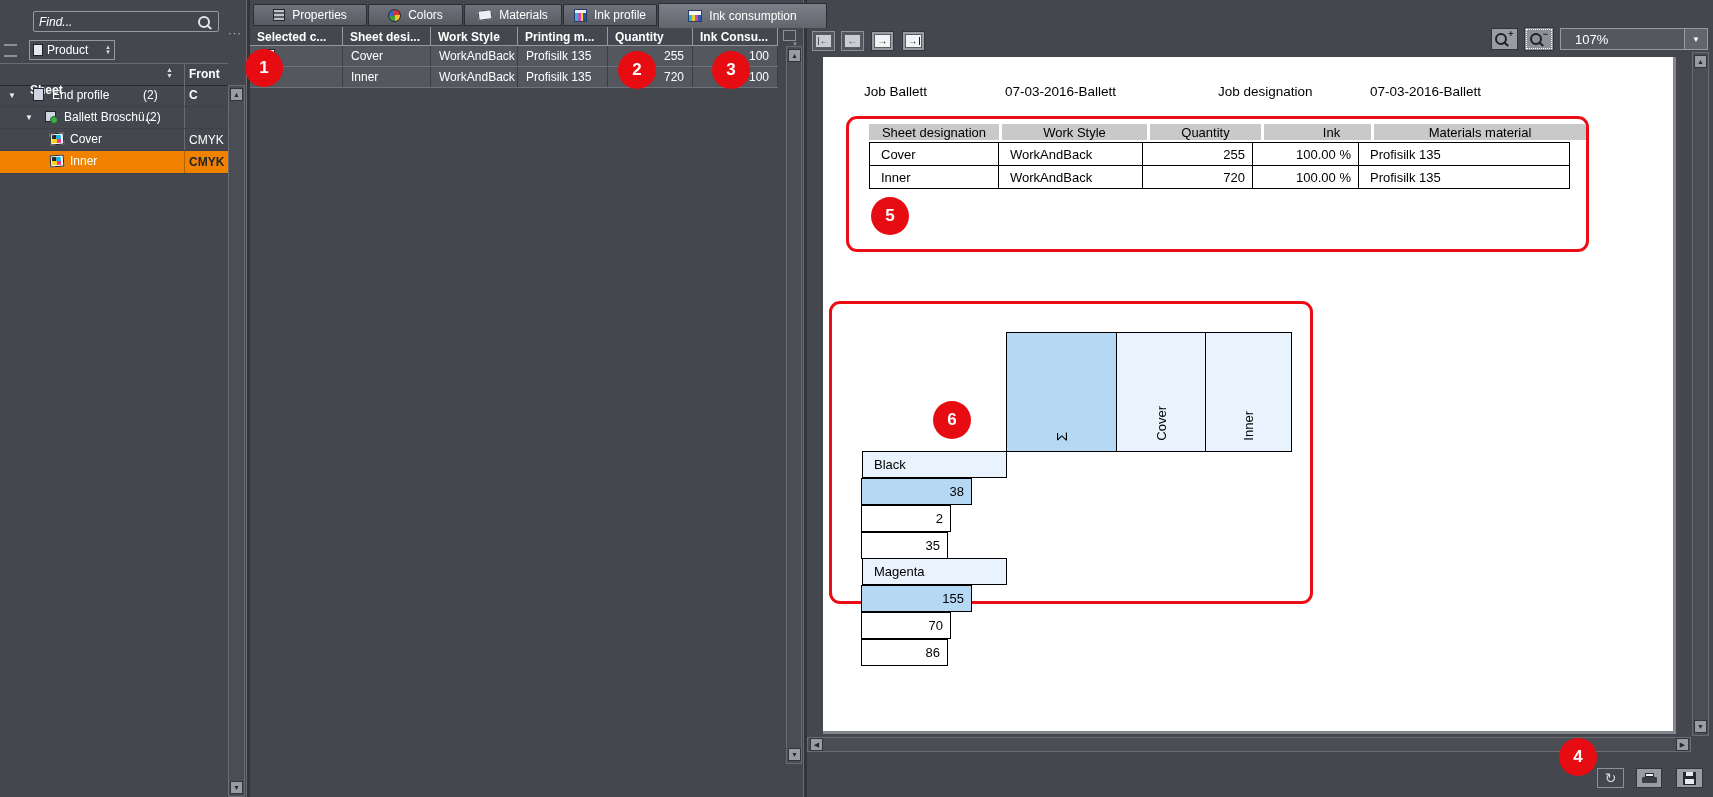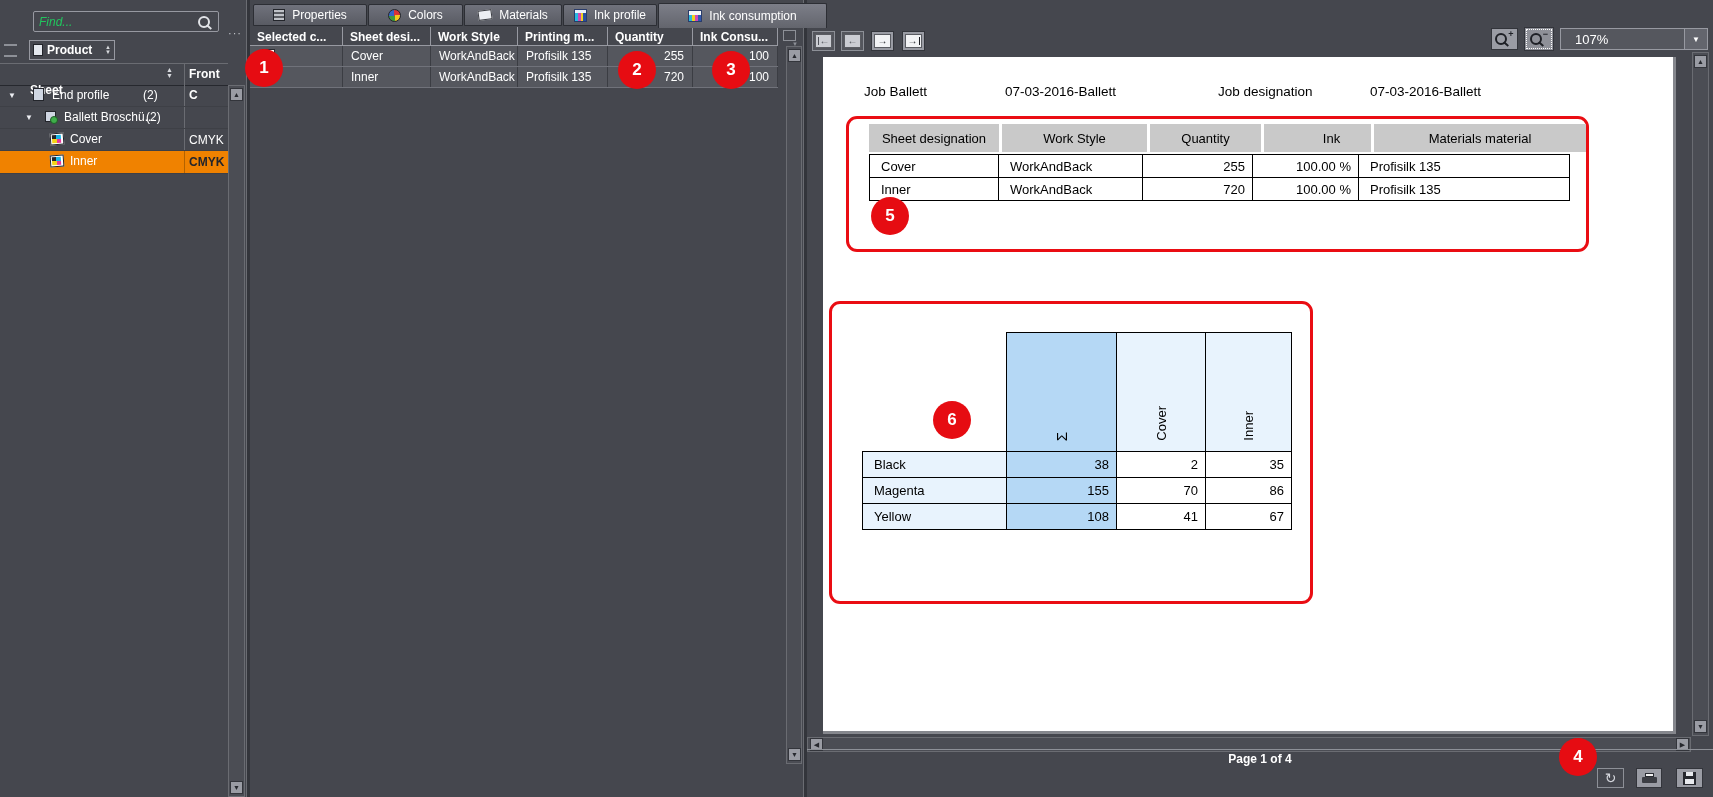--- a/index.html
+++ b/index.html
@@ -2,26 +2,26 @@
 <html><head>
 <meta charset="utf-8">
 <style>
   html,body{margin:0;padding:0;background:#3a3c42;}
   .app{position:relative;width:1713px;height:797px;background:#45474e;overflow:hidden;
        font-family:"Liberation Sans",sans-serif;color:#fff;}
   .abs{position:absolute;}
   
   .findbox{left:33px;top:11px;width:186px;height:21px;border:1px solid #9799a1;border-radius:2px;
            background:#44464d;display:flex;align-items:center;padding:0 5px;box-sizing:border-box;}
-  .find-ph{flex:1;color:#22c55e;font-style:italic;font-size:12px;}
+  .find-ph{flex:1;color:#ffffff;font-style:italic;font-size:12px;}
   .mag{width:8px;height:8px;border:2px solid #e2e4e8;border-radius:50%;position:relative;margin-right:3px;}
   .mag::after{content:"";position:absolute;width:6px;height:2px;background:#e2e4e8;transform:rotate(40deg);left:6px;top:8px;}
   .ic-collapse{left:4px;top:44px;width:13px;height:9px;border-top:2px solid #8d9097;border-bottom:2px solid #8d9097;}
   .prodsel{left:29px;top:40px;width:86px;height:20px;border:1px solid #9799a1;display:flex;align-items:center;
-           gap:4px;padding:0 3px;font-weight:bold;font-size:12px;box-sizing:border-box;}
+           gap:4px;padding:0 3px;font-weight:normal;font-size:12px;box-sizing:border-box;}
   .ic-prod{width:10px;height:12px;background:#e4e8ee;border:1px solid #23252b;box-sizing:border-box;}
   .spin{margin-left:auto;display:flex;flex-direction:column;font-size:6px;line-height:5px;color:#d8dade;}
   .tree-head{left:0;top:63px;width:228px;height:21px;border-top:1px solid #6a6c72;border-bottom:1px solid #26282e;
              font-weight:bold;font-size:12px;}
   .tree-head .lbl{position:absolute;left:30px;top:3px;margin-top:16px;}
   .sorticon{position:absolute;left:166px;top:3px;display:flex;flex-direction:column;font-size:7px;line-height:6px;color:#d8dade;}
   .front-head{position:absolute;left:184px;top:0;height:21px;width:44px;border-left:1px solid #6a6c72;
               padding-left:4px;line-height:21px;box-sizing:border-box;}
   .tree-row{left:0;width:228px;height:21px;font-size:12px;border-bottom:1px solid #3e4046;}
   .tree-row.selected{background:#f08200;height:22px;}
@@ -91,33 +91,33 @@
   .zoomdd .val{flex:1;padding-left:14px;}
   .zoomdd .arr{width:22px;height:100%;border-left:1px solid #9799a1;background:#63656d;display:flex;
                align-items:center;justify-content:center;font-size:8px;color:#fff;}
   
   .page{left:823px;top:57px;width:850px;height:674px;background:#fff;color:#000;
         border-right:3px solid #85878d;border-bottom:3px solid #85878d;box-sizing:content-box;}
   .doc-jl{position:absolute;top:27px;font-size:13.5px;white-space:nowrap;}
   .redbox{position:absolute;border:3px solid #ea0d13;border-radius:11px;}
   .t1{position:absolute;left:46px;top:67px;}
   .t1h{display:flex;gap:3px;margin-bottom:2px;}
-  .t1h .hc{height:28px;background:#c9c9c9;display:flex;align-items:center;justify-content:center;font-size:13px;box-sizing:border-box;}
+  .t1h .hc{height:16px;background:#c9c9c9;display:flex;align-items:center;justify-content:center;font-size:13px;box-sizing:border-box;}
   .t1r{display:flex;}
   .t1r .c{height:24px;border:1px solid #000;box-sizing:border-box;font-size:13px;display:flex;align-items:center;
           white-space:nowrap;overflow:hidden;}
   .t1r .c + .c{margin-left:-1px;}
   .t1r + .t1r{margin-top:-1px;}
   .al{padding-left:11px;justify-content:flex-start;}
   .ar{padding-right:7px;justify-content:flex-end;}
   .t2{position:absolute;left:39px;top:275px;}
   .t2hr{display:flex;}
   .t2 .cell{box-sizing:border-box;border:1px solid #000;display:flex;font-size:13px;}
   .t2 .cell + .cell{margin-left:-1px;}
-  .t2row{display:flex;margin-top:-1px;}
+  .t2row{display:flex;margin-top:-1px;flex-direction:column;}
   .t2hr .cell{height:120px;align-items:flex-end;justify-content:center;padding-bottom:10px;}
   .spacer{width:145px;border:none !important;background:transparent;}
   .w-name{width:145px;} .w-sum{width:111px;} .w-cov{width:90px;} .w-inn{width:87px;}
   .bg-sum{background:#b5d8f5;} .bg-lt{background:#e8f3fd;}
   .t2row .cell{height:27px;align-items:center;}
   .vtext{writing-mode:vertical-rl;transform:rotate(180deg);font-size:13px;}
   .sym{font-size:15px;}
   
   .statusbar{left:807px;top:749px;width:906px;height:17px;border-top:1px solid #8d9097;display:flex;
              align-items:center;justify-content:center;font-weight:bold;font-size:12px;}
@@ -339,41 +339,32 @@
         <span class="cell w-sum bg-sum ar">38</span>
         <span class="cell w-cov ar">2</span>
         <span class="cell w-inn ar">35</span>
       </div>
       <div class="t2row">
         <span class="cell w-name bg-lt al">Magenta</span>
         <span class="cell w-sum bg-sum ar">155</span>
         <span class="cell w-cov ar">70</span>
         <span class="cell w-inn ar">86</span>
       </div>
-      <div class="t2row">
-        <span class="cell w-name bg-lt al">Yellow</span>
-        <span class="cell w-sum bg-sum ar">108</span>
-        <span class="cell w-cov ar">41</span>
-        <span class="cell w-inn ar">67</span>
-      </div>
     </div>
   </div>
 
   <div class="abs sbar" style="left:1692px;top:52px;width:17px;height:684px;">
     <span class="sbtn" style="left:1px;top:2px;">▲</span>
     <span class="sbtn" style="left:1px;top:667px;">▼</span>
   </div>
   <div class="abs sbar" style="left:807px;top:737px;width:884px;height:15px;">
     <span class="sbtn" style="left:2px;top:0;">◀</span>
     <span class="sbtn" style="left:868px;top:0;">▶</span>
   </div>
 
-  <div class="abs statusbar">
-    <span>Page 1 of 4</span>
-  </div>
 
   <div class="abs toolbtn dk" style="left:1597px;width:27px;">
     <span>↻</span>
   </div>
   <div class="abs toolbtn lt" style="left:1636px;width:26px;">
     <span class="prn">
         <span class="paper"></span>
         <span class="bodyp"></span>
       </span>
   </div>

